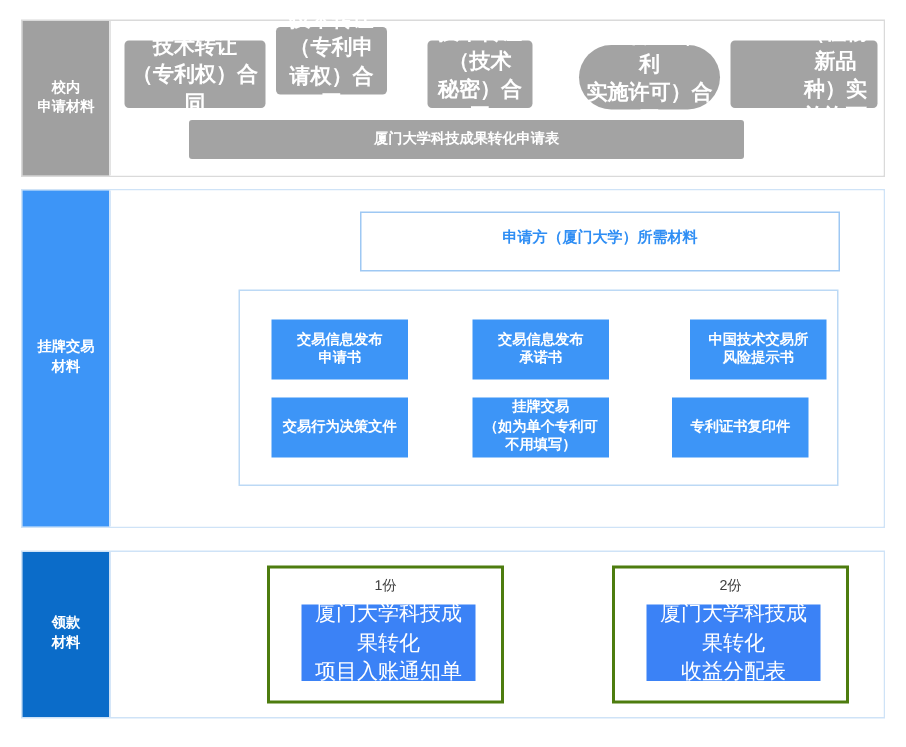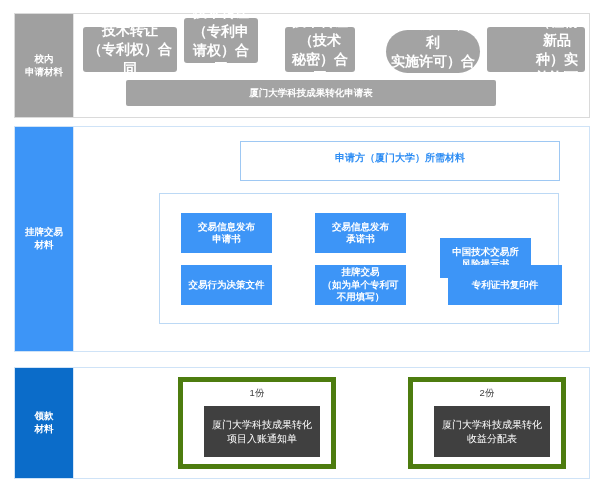--- a/index.html
+++ b/index.html
@@ -148,21 +148,21 @@
   }
   #sec-payment .section-label {
     background: #0b6cc9;
   }
   #sec-payment .section-body {
     border-left: 1px solid #d5e6f8;
   }
 
   .count-box {
     position: absolute;
-    border: 5px solid #4d7c0f;
+    border: 2px solid #4d7c0f;
     background: #ffffff;
     box-sizing: border-box;
     top: 9px;
     width: 158px;
     height: 92px;
   }
   .count-label {
     position: absolute;
     left: 0;
     right: 0;
@@ -170,23 +170,23 @@
     text-align: center;
     font-size: 9.5px;
     color: #3f3f3f;
   }
   .darkblue-chip {
     position: absolute;
     left: 21px;
     top: 24px;
     width: 116px;
     height: 51px;
-    background: #404040;
+    background: #3b82f6;
     color: #ffffff;
-    font-size: 10px;
+    font-size: 14px;
     font-weight: normal;
     line-height: 1.4;
     text-align: center;
     display: flex;
     align-items: center;
     justify-content: center;
     box-sizing: border-box;
     padding: 2px 3px;
   }
 </style>
@@ -264,38 +264,38 @@
           </span>
         </div>
 
         <div class="blue-chip" style="left:155px; top:19px; width:91px; height:40px;">
           <span>
             <span>交易信息发布</span><br>
             <span>承诺书</span>
           </span>
         </div>
 
-        <div class="blue-chip" style="left:280px; top:19px; width:91px; height:40px;margin-top:25px;">
+        <div class="blue-chip" style="left:300px; top:19px; width:91px; height:40px;">
           <span>
             <span>中国技术交易所</span><br>
             <span>风险提示书</span>
           </span>
         </div>
 
         <div class="blue-chip" style="left:21px; top:71px; width:91px; height:40px;">交易行为决策文件</div>
 
         <div class="blue-chip" style="left:155px; top:71px; width:91px; height:40px;">
           <span>
             <span>挂牌交易</span><br>
             <span>（如为单个专利可</span><br>
             <span>不用填写）</span>
           </span>
         </div>
 
-        <div class="blue-chip" style="left:288px; top:71px; width:114px; height:40px;">专利证书复印件</div>
+        <div class="blue-chip" style="left:288px; top:71px; width:91px; height:40px;">专利证书复印件</div>
 
       </div>
 
     </div>
   </div>
 
   <div class="section" id="sec-payment">
     <div class="section-label">
       <span>
         <span>领款</span><br>

